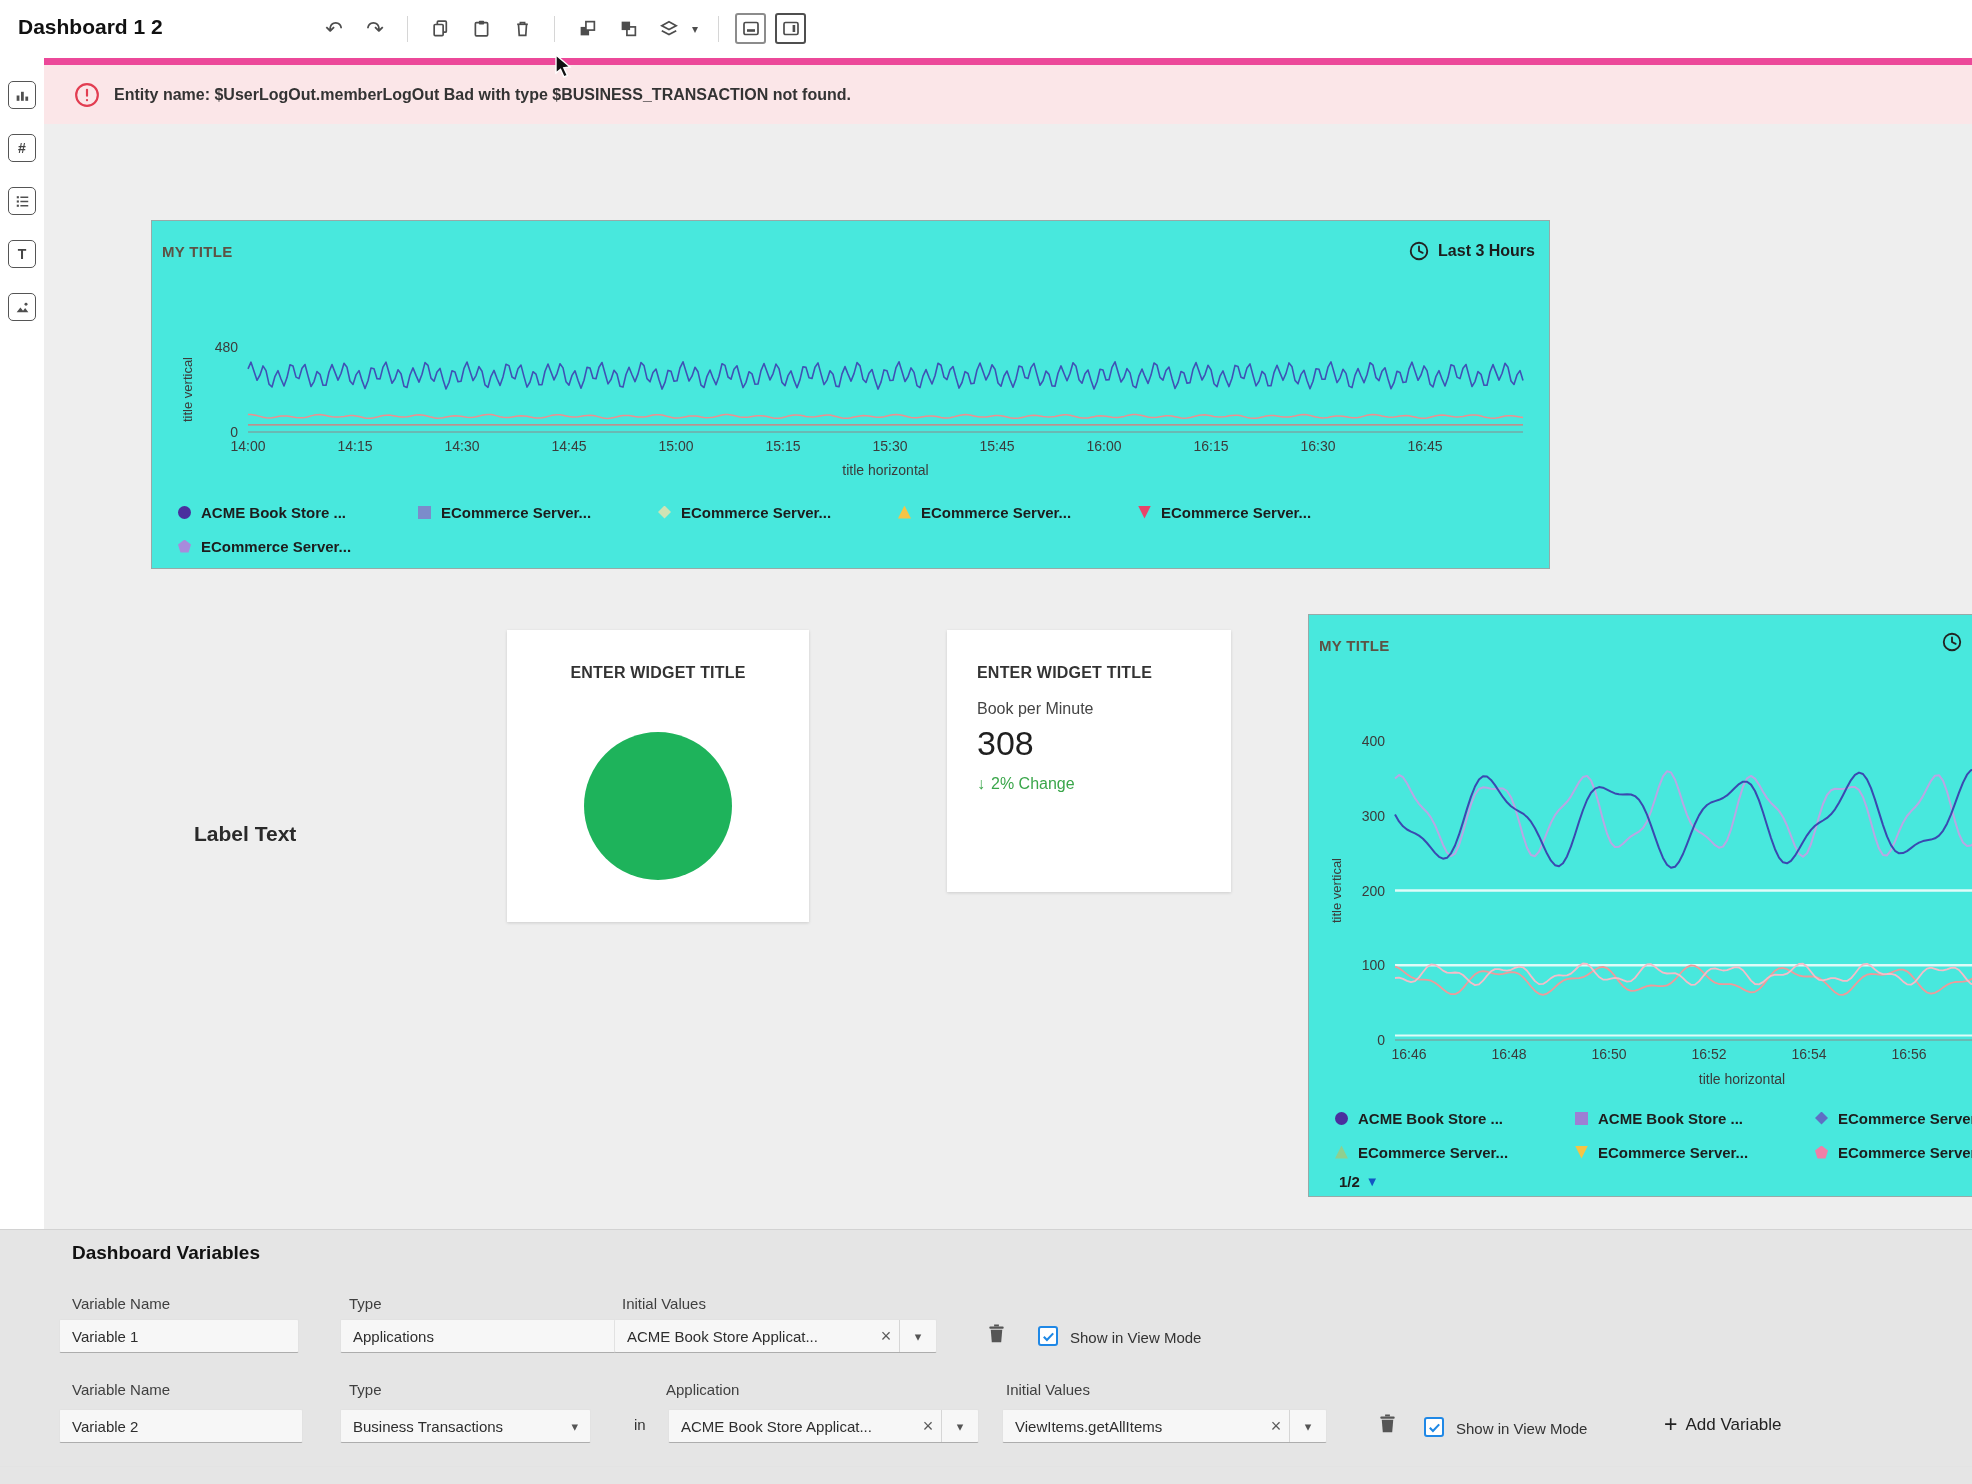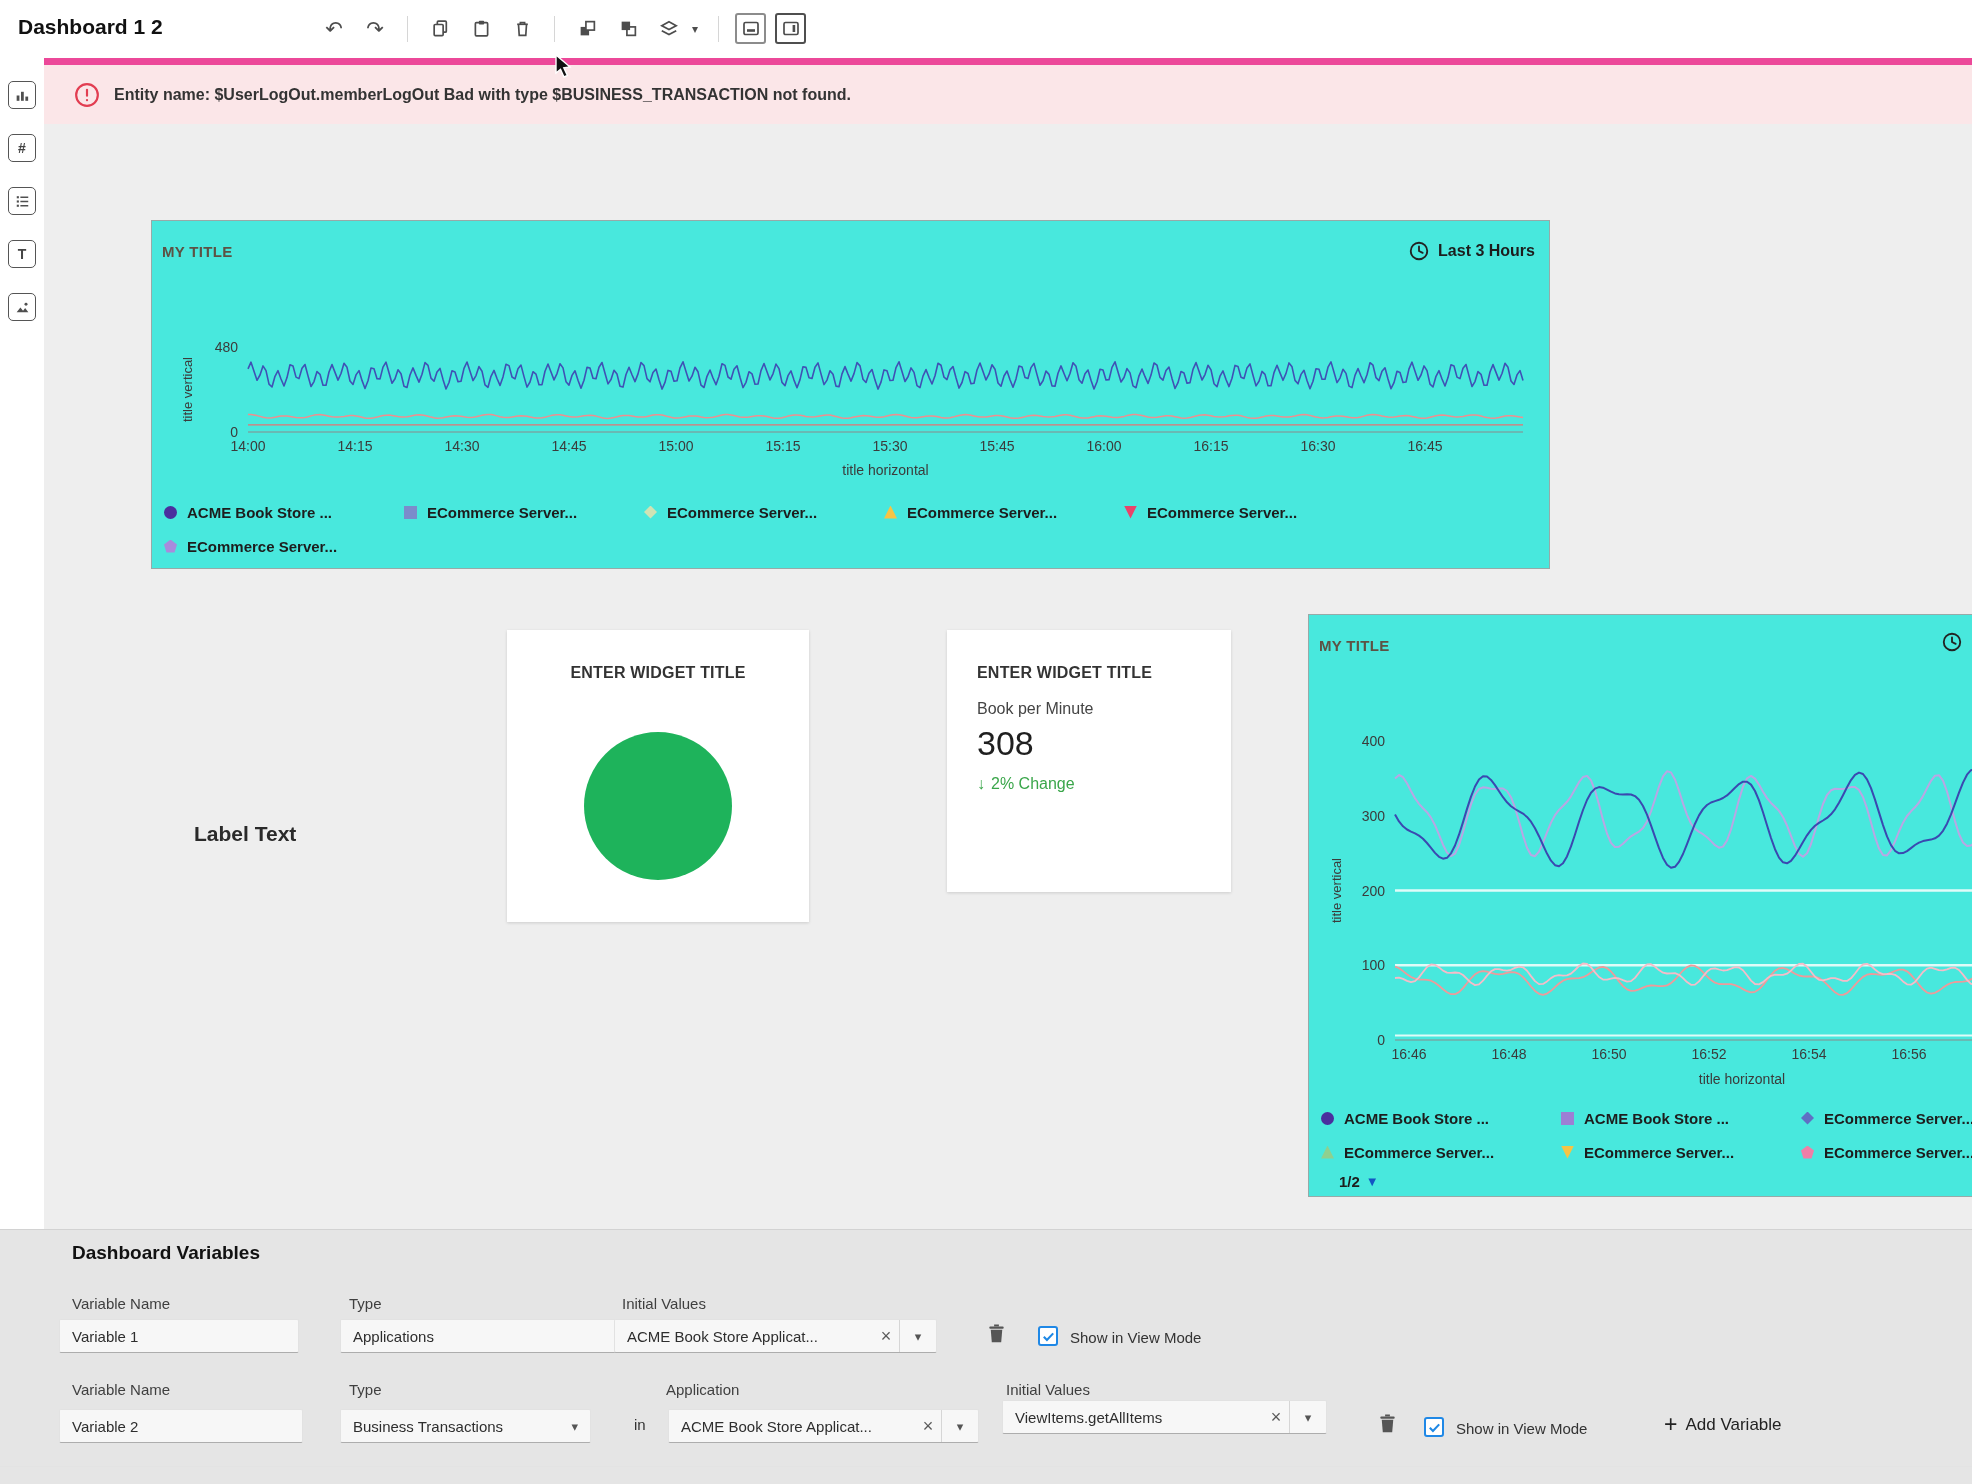--- a/index.html
+++ b/index.html
@@ -42,21 +42,21 @@
 
   .cw-header { display:flex; justify-content:space-between; align-items:center;
     padding:16px 14px 0 10px; height:44px; position:relative; }
   .cw-title { font-size:15px; font-weight:700; color:#5d5244; letter-spacing:.3px; }
   .cw-range { display:flex; align-items:center; gap:8px; font-size:16px; font-weight:700; color:#1d1d1d; }
   .clock-abs { position:absolute; left:632px; top:16px; }
   svg.plot { display:block; margin-left:10px; }
   #widget-chart-1 svg.plot { margin-top:26px; }
   svg.plot text { font-family:"Liberation Sans", sans-serif; }
 
-  .legend { display:flex; flex-wrap:wrap; padding-left:12px; margin-top:6px; }
+  .legend { display:flex; flex-wrap:wrap; padding-left:26px; margin-top:6px; }
   .legend-item { width:240px; height:34px; display:flex; align-items:center;
     font-weight:700; font-size:15px; color:#1d1d1d; cursor:pointer; }
   .legend-label { white-space:nowrap; overflow:hidden; text-overflow:ellipsis; }
   .marker { display:inline-block; width:13px; height:13px; margin-right:10px; flex:none; }
   .m-circle { border-radius:50%; }
   .m-diamond { clip-path:polygon(50% 0,100% 50%,50% 100%,0 50%); }
   .m-triangle-up { clip-path:polygon(50% 0,100% 100%,0 100%); }
   .m-triangle-down { clip-path:polygon(0 0,100% 0,50% 100%); }
   .m-pentagon { clip-path:polygon(50% 0,100% 38%,81% 100%,19% 100%,0 38%); }
 
@@ -413,21 +413,21 @@
 
   <div class="flabel" style="left:666px;top:151px">Application</div>
   <div class="control token" style="left:668px;top:179px;width:311px">
     <span class="tok-text">ACME Book Store Applicat...</span>
     <span class="tok-x">×</span>
     <span class="tok-div"></span>
     <span class="tok-caret">▾</span>
   </div>
 
   <div class="flabel" style="left:1006px;top:151px">Initial Values</div>
-  <div class="control token" style="left:1002px;top:170px;width:325px">
+  <div class="control token" style="left:1002px;top:179px;width:325px">
     <span class="tok-text">ViewItems.getAllItems</span>
     <span class="tok-x">×</span>
     <span class="tok-div"></span>
     <span class="tok-caret">▾</span>
   </div>
 
   <button class="trash-btn" style="left:1376px;top:181px">
     <svg width="23" height="25" viewBox="0 0 24 24">
         <path d="M6 8h12l-1.1 13H7.1L6 8z" fill="#555"></path>
         <rect x="4.5" y="4.8" width="15" height="2.2" rx="1" fill="#555"></rect>

